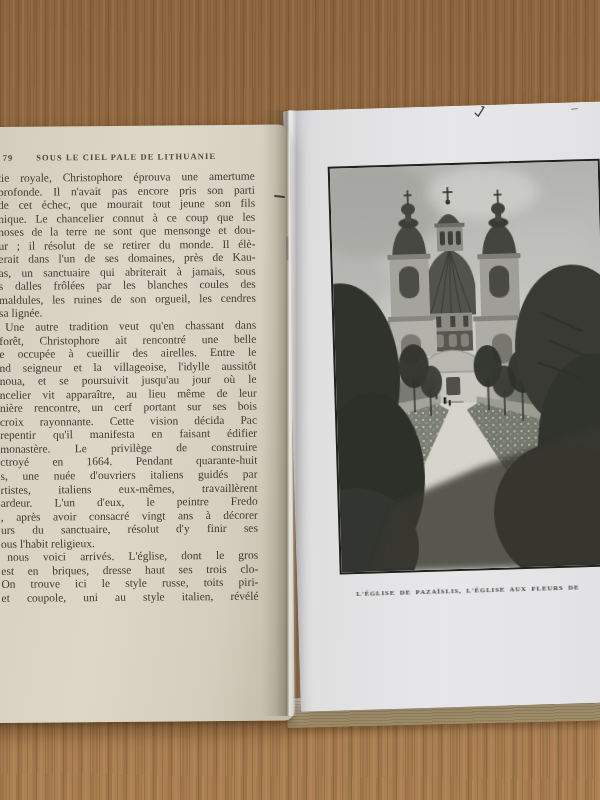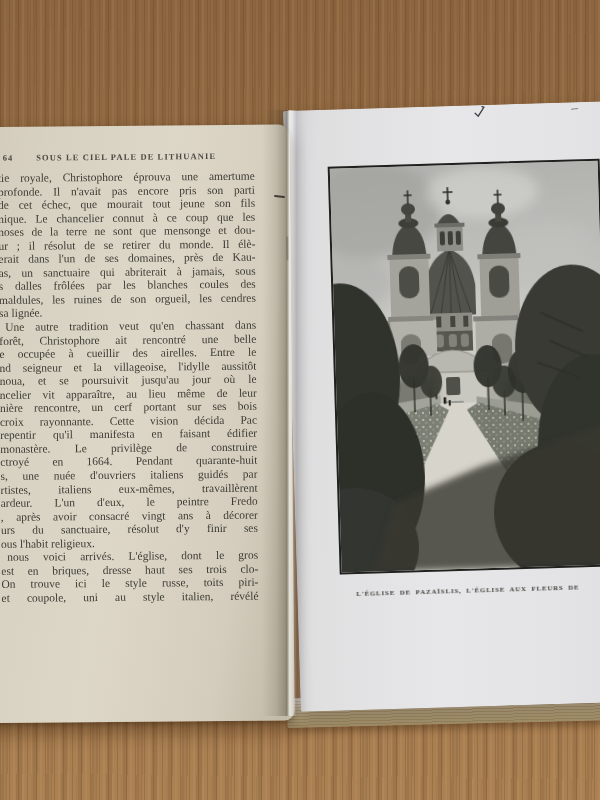--- a/index.html
+++ b/index.html
@@ -228,21 +228,21 @@
     <div class="caption">L'ÉGLISE DE PAZAÏSLIS, L'ÉGLISE AUX FLEURS DE</div>
 
     <svg class="checkmark" viewBox="0 0 13 13">
       <path d="M2,8 L5,11 L11,2 M11,2 L9,1.5" fill="none" stroke="#3d424a" stroke-width="1.3" stroke-linecap="round"></path>
     </svg>
     <div class="tickdash"></div>
   </div>
 
   <div class="page left">
     <div class="pg-header">
-      <span class="pg-num">64</span>
+      <span class="pg-num">79</span>
       <span class="pg-title">SOUS LE CIEL PALE DE LITHUANIE</span>
     </div>
     <div id="text-lines">
         <div class="tl just">tie royale, Christophore éprouva une amertume</div>
         <div class="tl just">profonde. Il n'avait pas encore pris son parti</div>
         <div class="tl just">de cet échec, que mourait tout jeune son fils</div>
         <div class="tl just">nique. Le chancelier connut à ce coup que les</div>
         <div class="tl just">hoses de la terre ne sont que mensonge et dou-</div>
         <div class="tl just">ur ; il résolut de se retirer du monde. Il élè-</div>
         <div class="tl just">erait dans l'un de ses domaines, près de Kau-</div>

